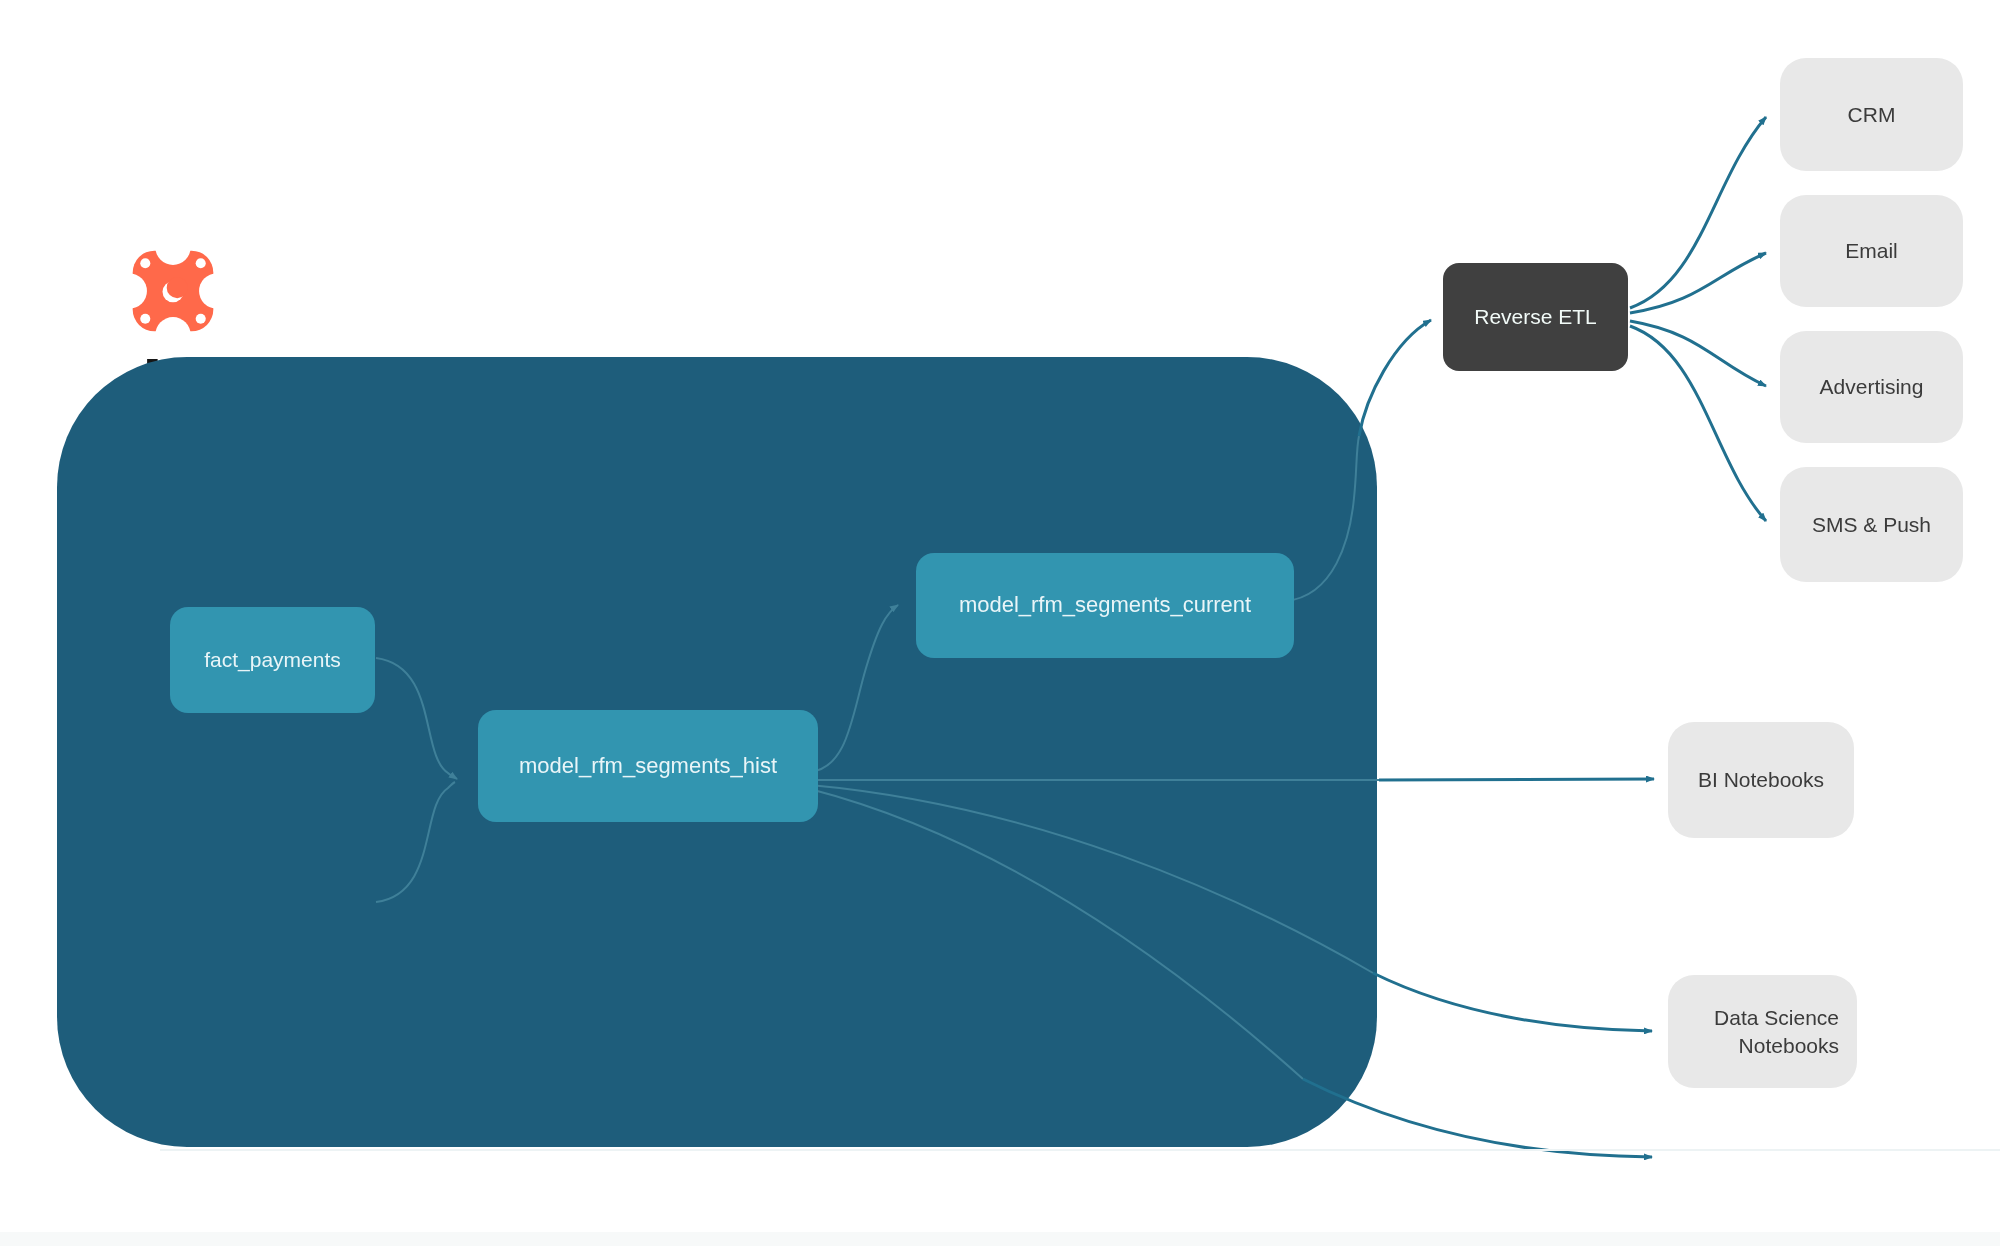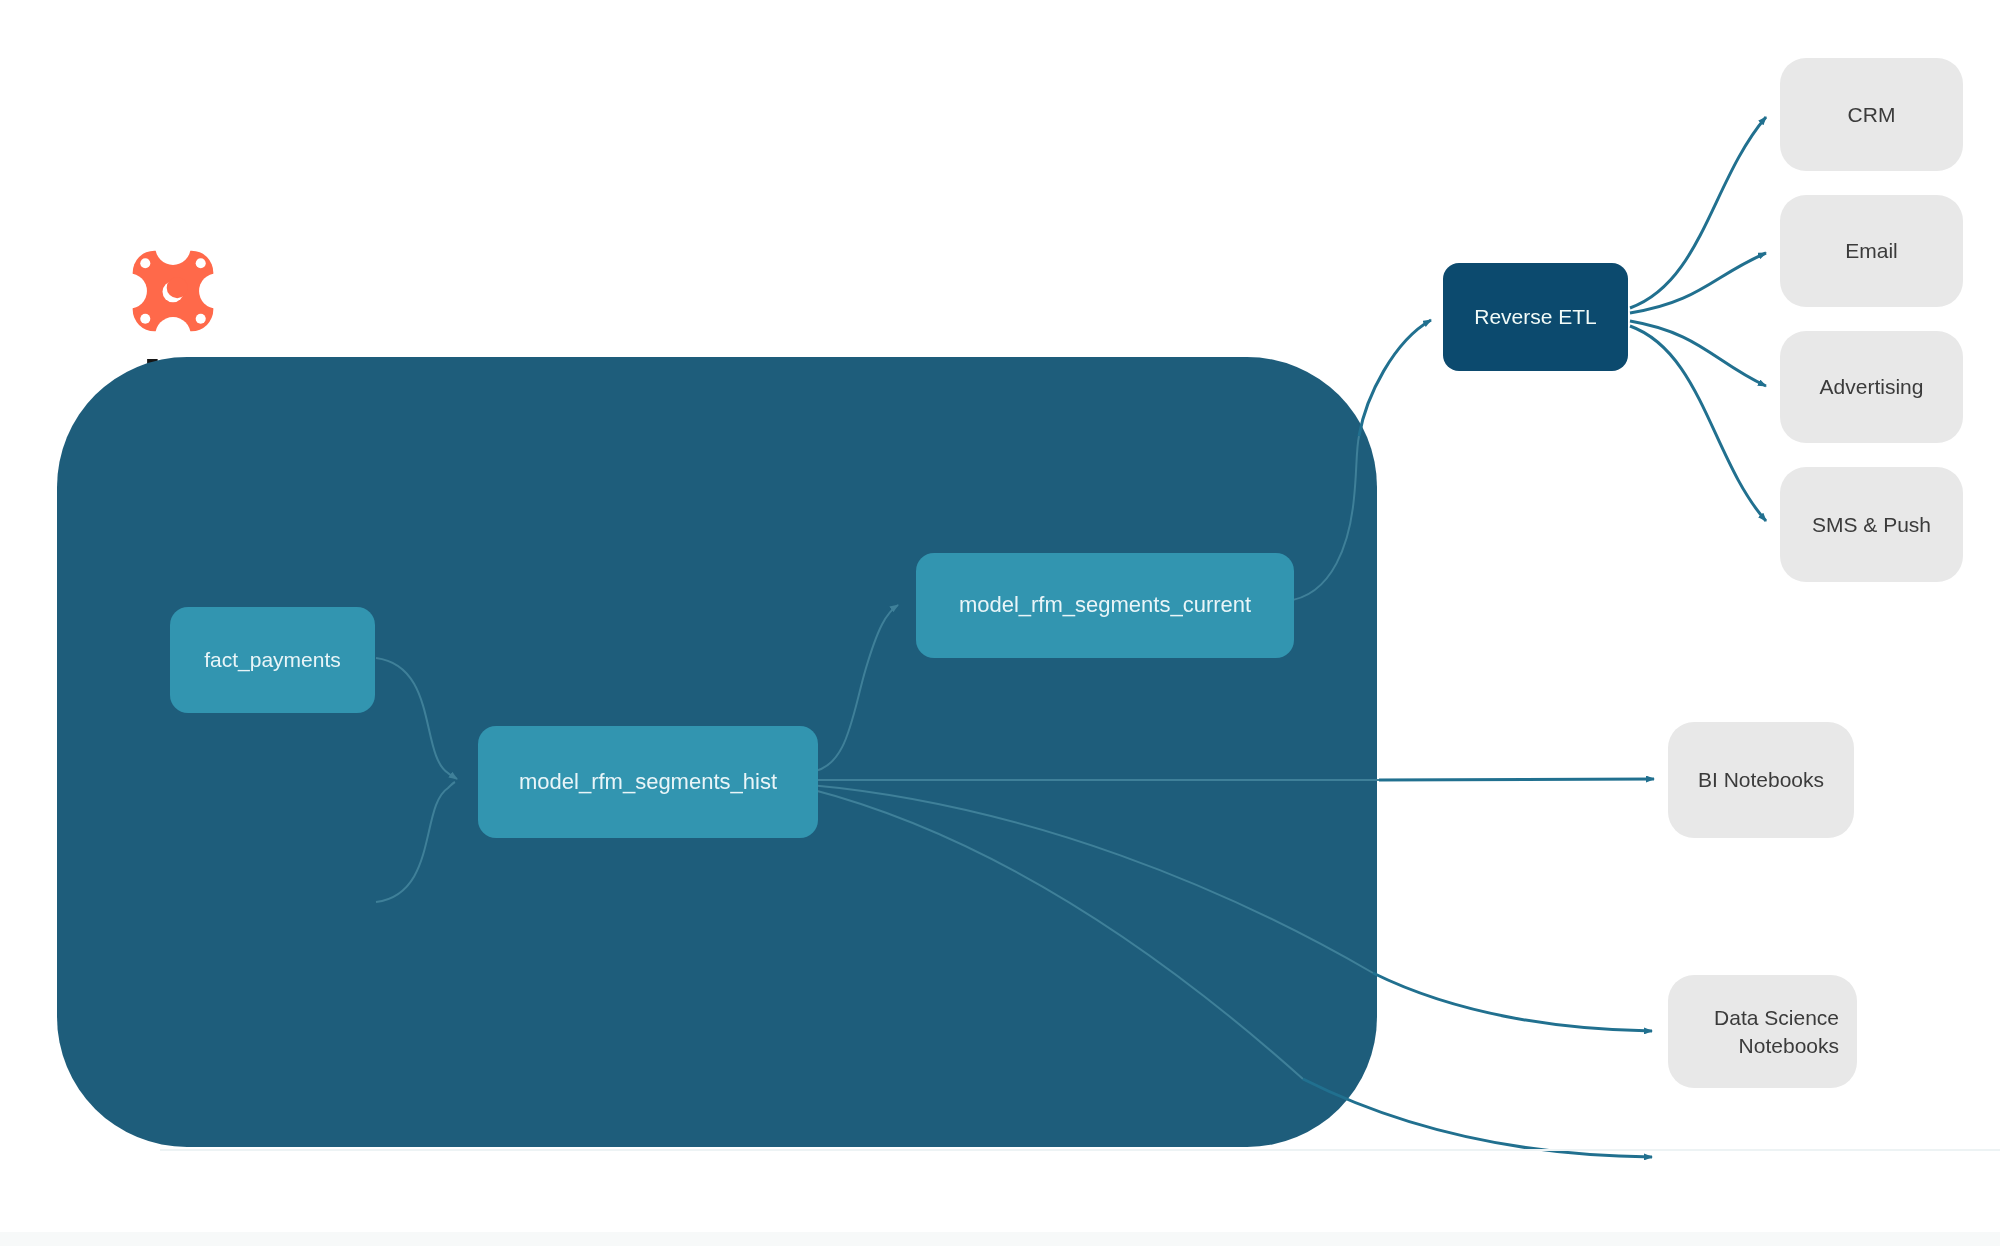--- a/index.html
+++ b/index.html
@@ -64,37 +64,37 @@
     line-height: 1.3;
   }
   .node-model {
     background: #3295b0;
     color: #e9f5f8;
     border-radius: 18px;
     font-size: 21px;
   }
   .node-model-lg { font-size: 22px; margin-left: 8px; }
   .node-green {
-    background: #0c4a6e;
+    background: #404040;
     color: #f2fbf8;
     border-radius: 16px;
     font-size: 21px;
   }
   .node-gray {
     background: #e8e8e8;
     color: #3b3b3b;
     border-radius: 26px;
     font-size: 21px;
     padding: 0 18px;
   }
 
   
   .n-fact      { left: 170px;  top: 607px;  width: 205px; height: 106px; }
   .n-dim       { left: 170px;  top: 848px;  width: 205px; height: 108px; }
-  .n-hist      { left: 470px;  top: 726px;  width: 340px; height: 112px; }
+  .n-hist      { left: 470px;  top: 710px;  width: 340px; height: 112px; }
   .n-current   { left: 908px;  top: 553px;  width: 378px; height: 105px; }
   .n-retl      { left: 1443px; top: 263px;  width: 185px; height: 108px; }
   .n-crm       { left: 1780px; top: 58px;   width: 183px; height: 113px; }
   .n-email     { left: 1780px; top: 195px;  width: 183px; height: 112px; }
   .n-adv       { left: 1780px; top: 331px;  width: 183px; height: 112px; }
   .n-sms       { left: 1780px; top: 467px;  width: 183px; height: 115px; }
   .n-bi        { left: 1668px; top: 722px;  width: 186px; height: 116px; }
   .n-ds        { left: 1668px; top: 975px;  width: 189px; height: 113px; }
   .n-fs        { left: 1668px; top: 1105px; width: 189px; height: 112px; }
 

